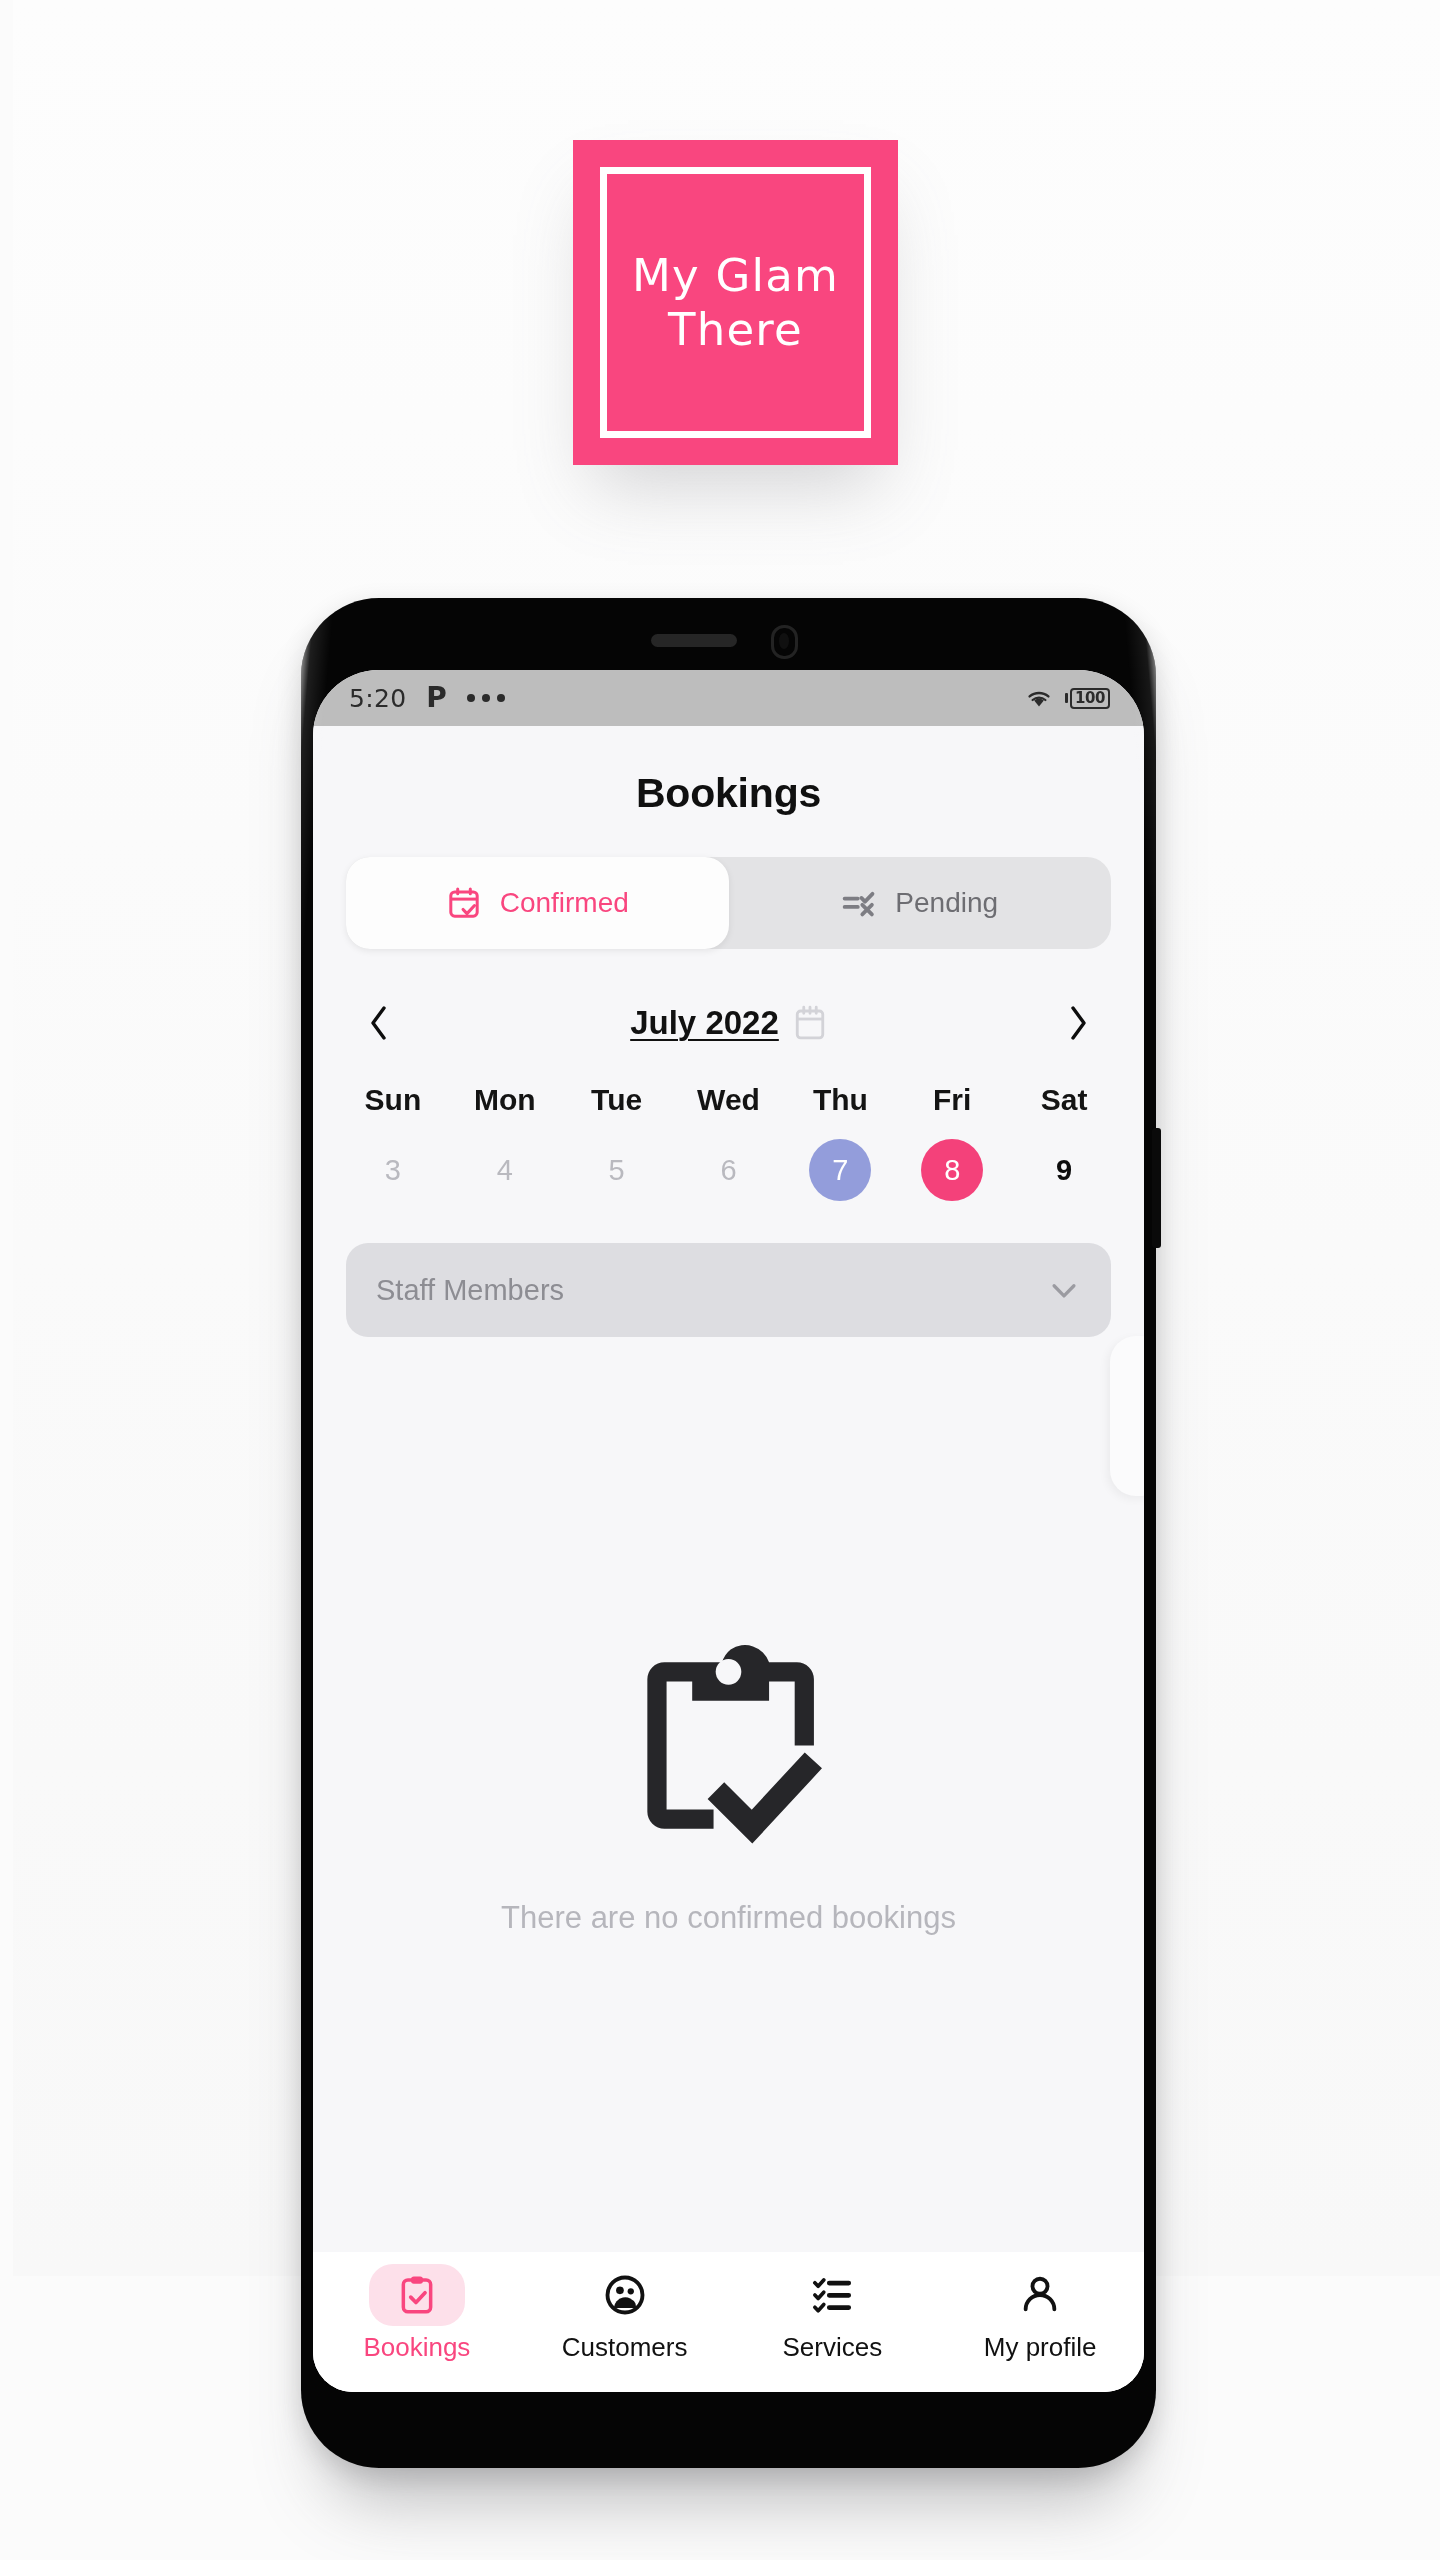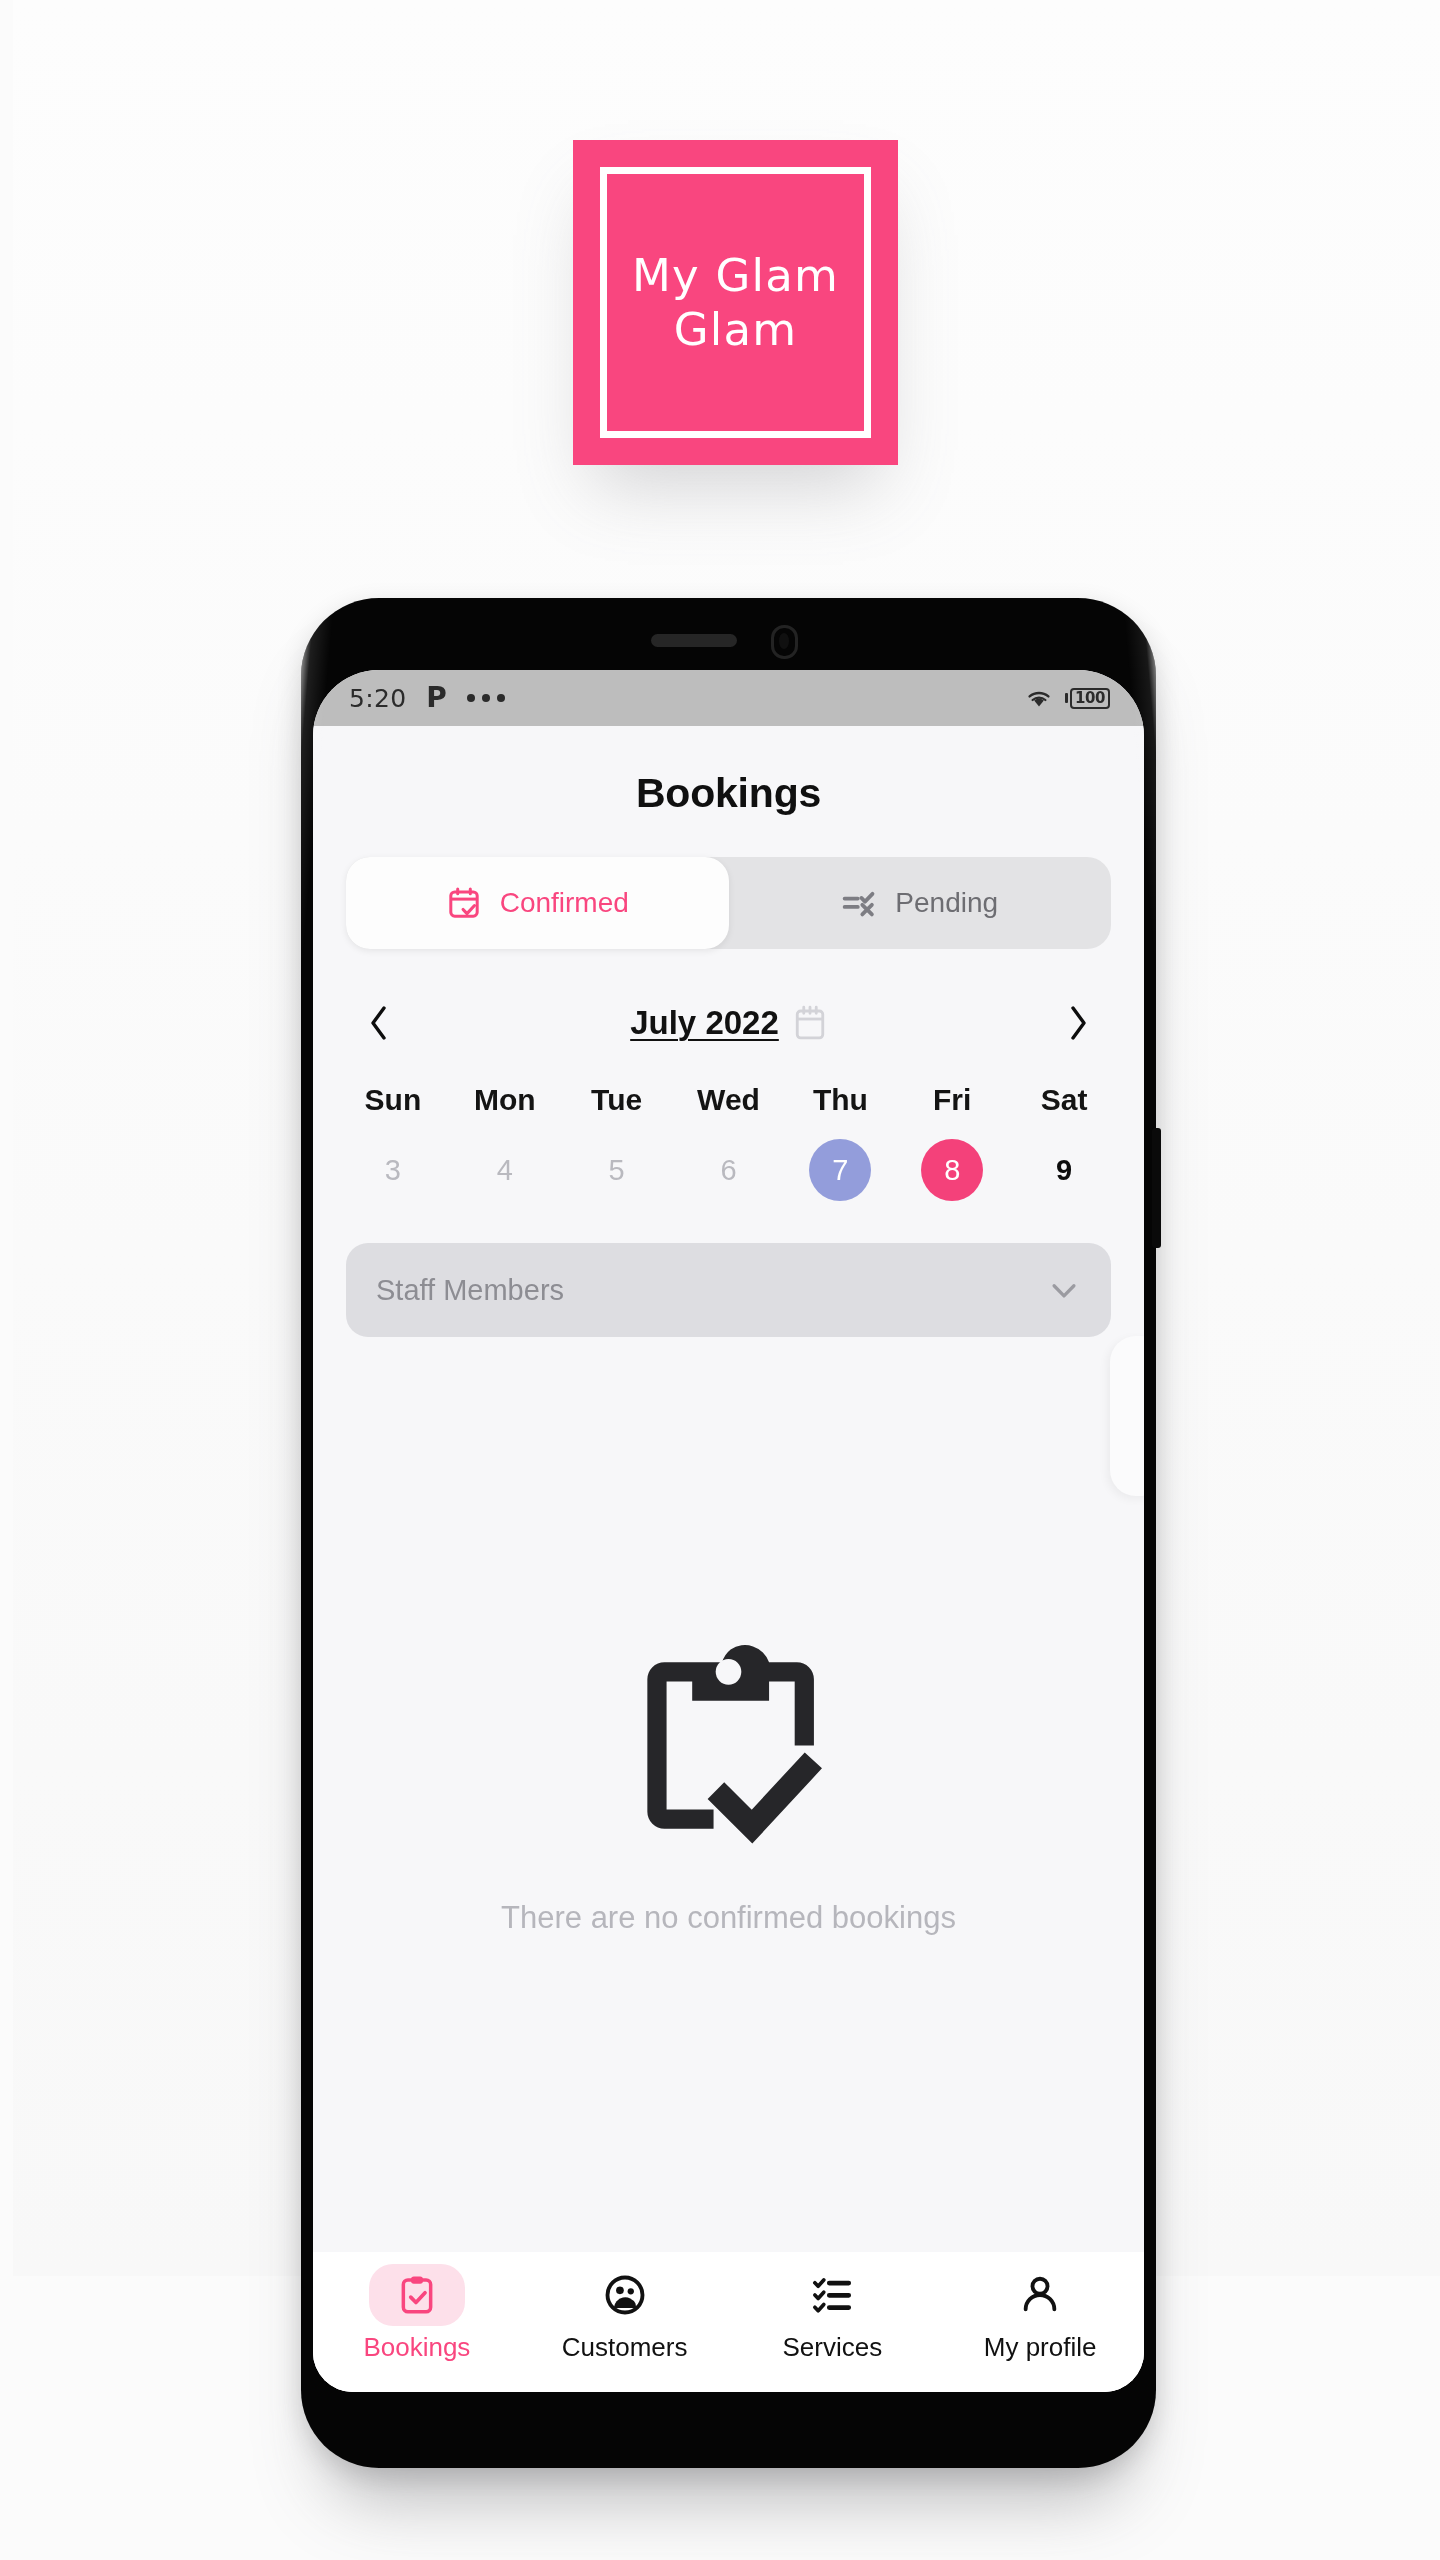--- a/index.html
+++ b/index.html
@@ -365,21 +365,21 @@
   .nav-item.active .nav-label { color: #f9467f; }
 </style>
 </head>
 <body>
 
 <div id="stage">
 
   <div id="logo-block">
     <div id="logo-inner">
       <div class="logo-line">My Glam</div>
-      <div class="logo-line">Glam</div>
+      <div class="logo-line">There</div>
     </div>
   </div>
 
   <div id="phone">
 
     <div id="side-button"></div>
     <div id="notch-speaker"></div>
     <div id="notch-camera">
         <i></i>
       </div>

